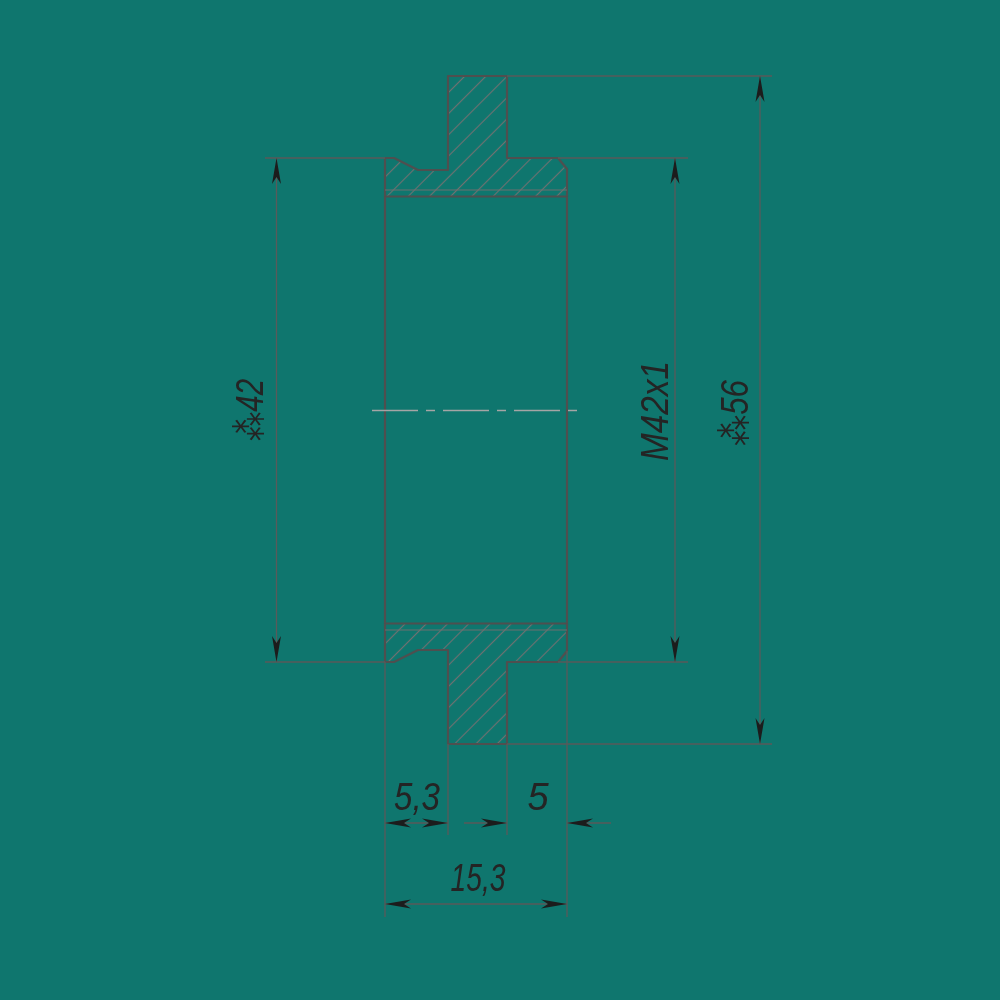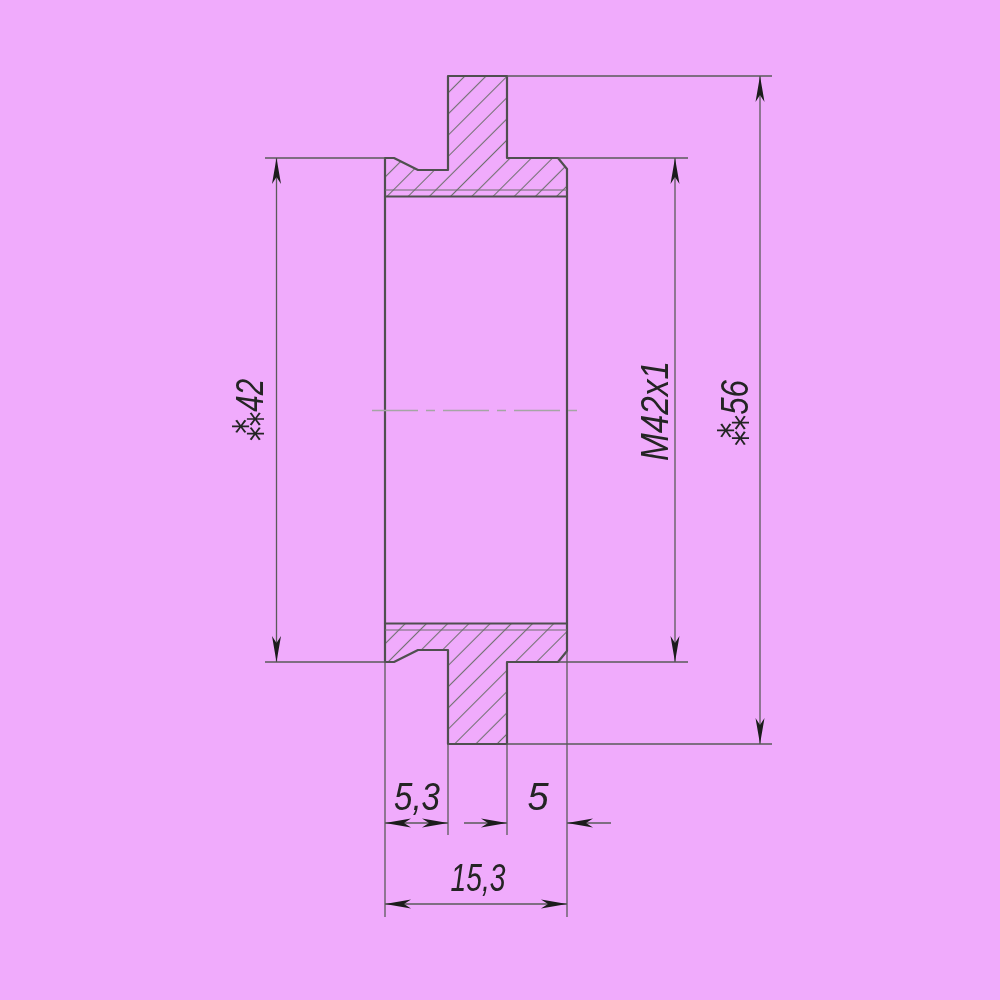--- a/index.html
+++ b/index.html
@@ -7,21 +7,21 @@
     padding: 0;
     background: #ffffff;
     width: 1000px;
     height: 1000px;
     overflow: hidden;
   }
   .stage {
     position: relative;
     width: 1000px;
     height: 1000px;
-    background: #f0abfc;
+    background: #0f766e;
   }
   svg { display: block; }
 
   .outline {
     fill: none;
     stroke: #4f4f4f;
     stroke-width: 2.2;
     stroke-linejoin: round;
     stroke-linecap: butt;
   }

